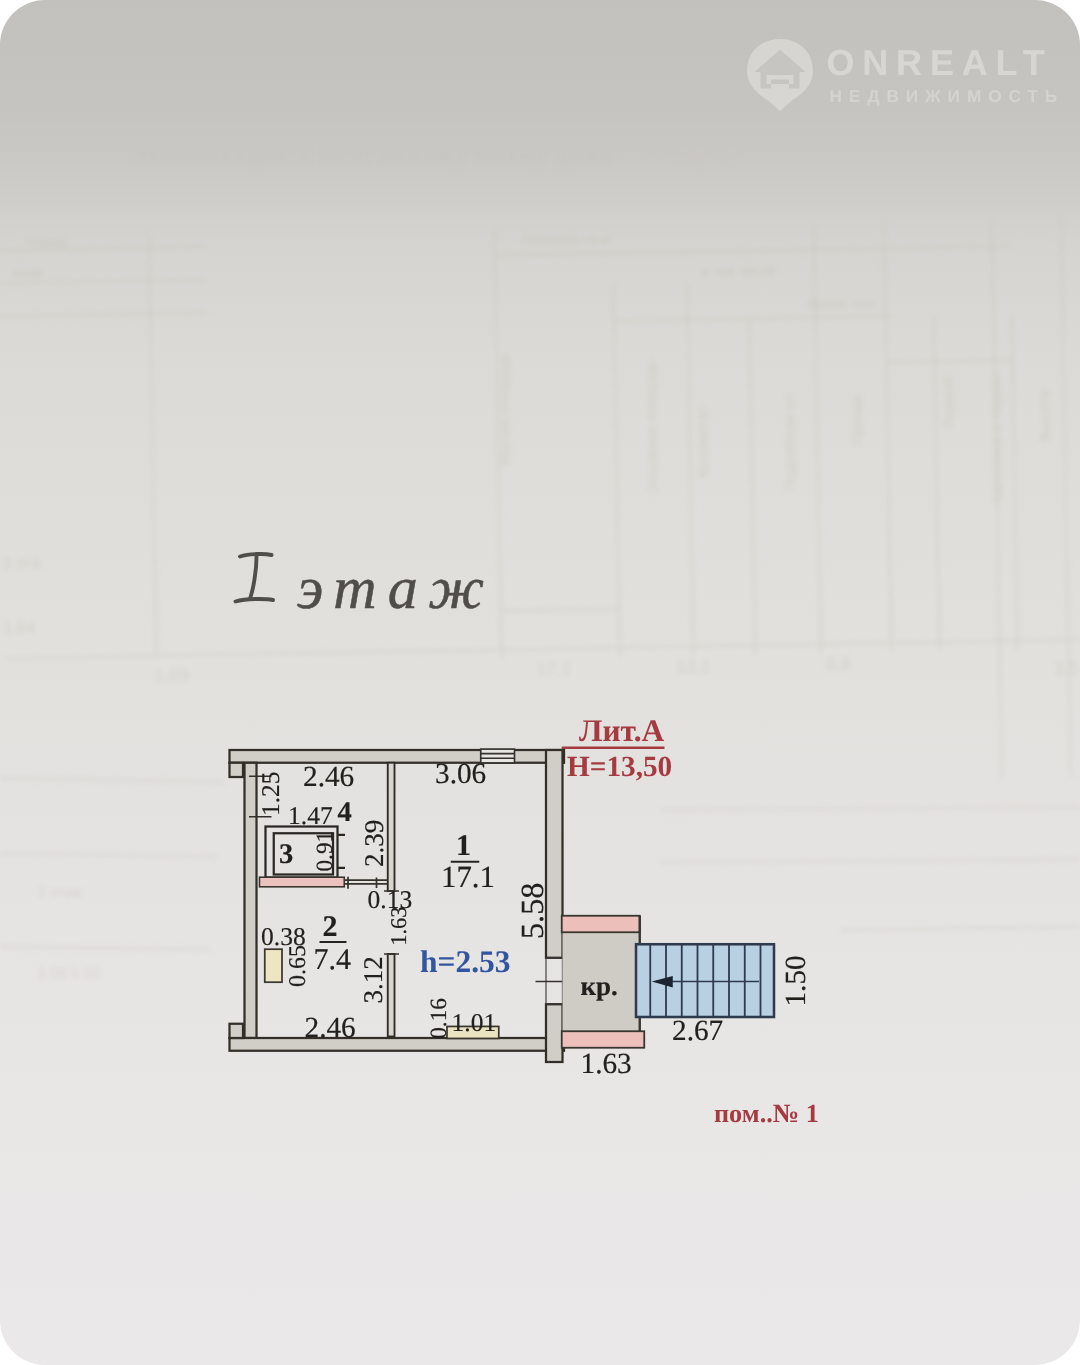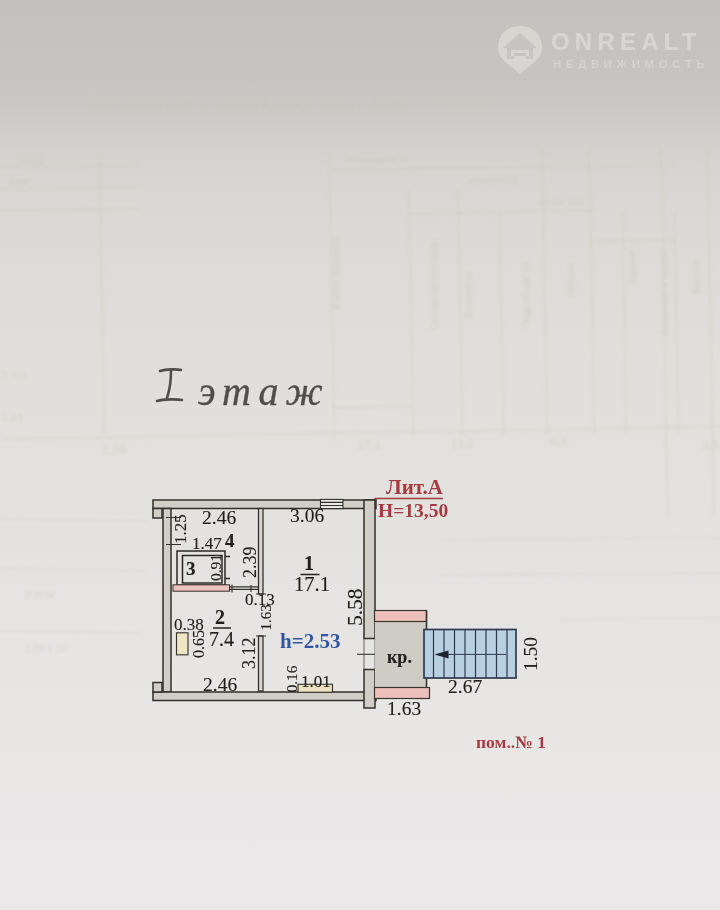--- a/index.html
+++ b/index.html
@@ -1,18 +1,18 @@
 <!DOCTYPE html>
 <html><head>
 <meta charset="utf-8">
 <style>
   html,body{margin:0;padding:0;}
   body{width:720px;height:910px;overflow:hidden;font-family:"Liberation Serif",serif;}
   #page{position:relative;width:720px;height:910px;
-    background:linear-gradient(180deg,#c2c1bd 0%,#c5c4c0 8%,#cbc9c5 12%,#d6d4d0 18%,#dcdad6 26%,#e0deda 38%,#e3e1de 52%,#e6e4e2 68%,#e9e7e6 82%,#eae8e9 100%);}
+    background:linear-gradient(180deg,#c2c1bd 0%,#c5c4c0 8%,#cbc9c5 12%,#d6d4d0 18%,#dcdad6 26%,#e0deda 38%,#e3e1de 52%,#e6e4e2 68%,#e9e7e6 82%,#eae8e9 100%);border-radius:30px;}
   svg{position:absolute;left:0;top:0;}
   .dim{font-family:"Liberation Serif",serif;fill:#22201c;stroke:#22201c;stroke-width:0.12px;}
 </style>
 </head>
 <body>
 <div id="page">
 <svg width="720" height="910" viewBox="0 0 720 910">
   <defs>
     <filter id="blur1">
           <feGaussianBlur stdDeviation="0.9"></feGaussianBlur>

